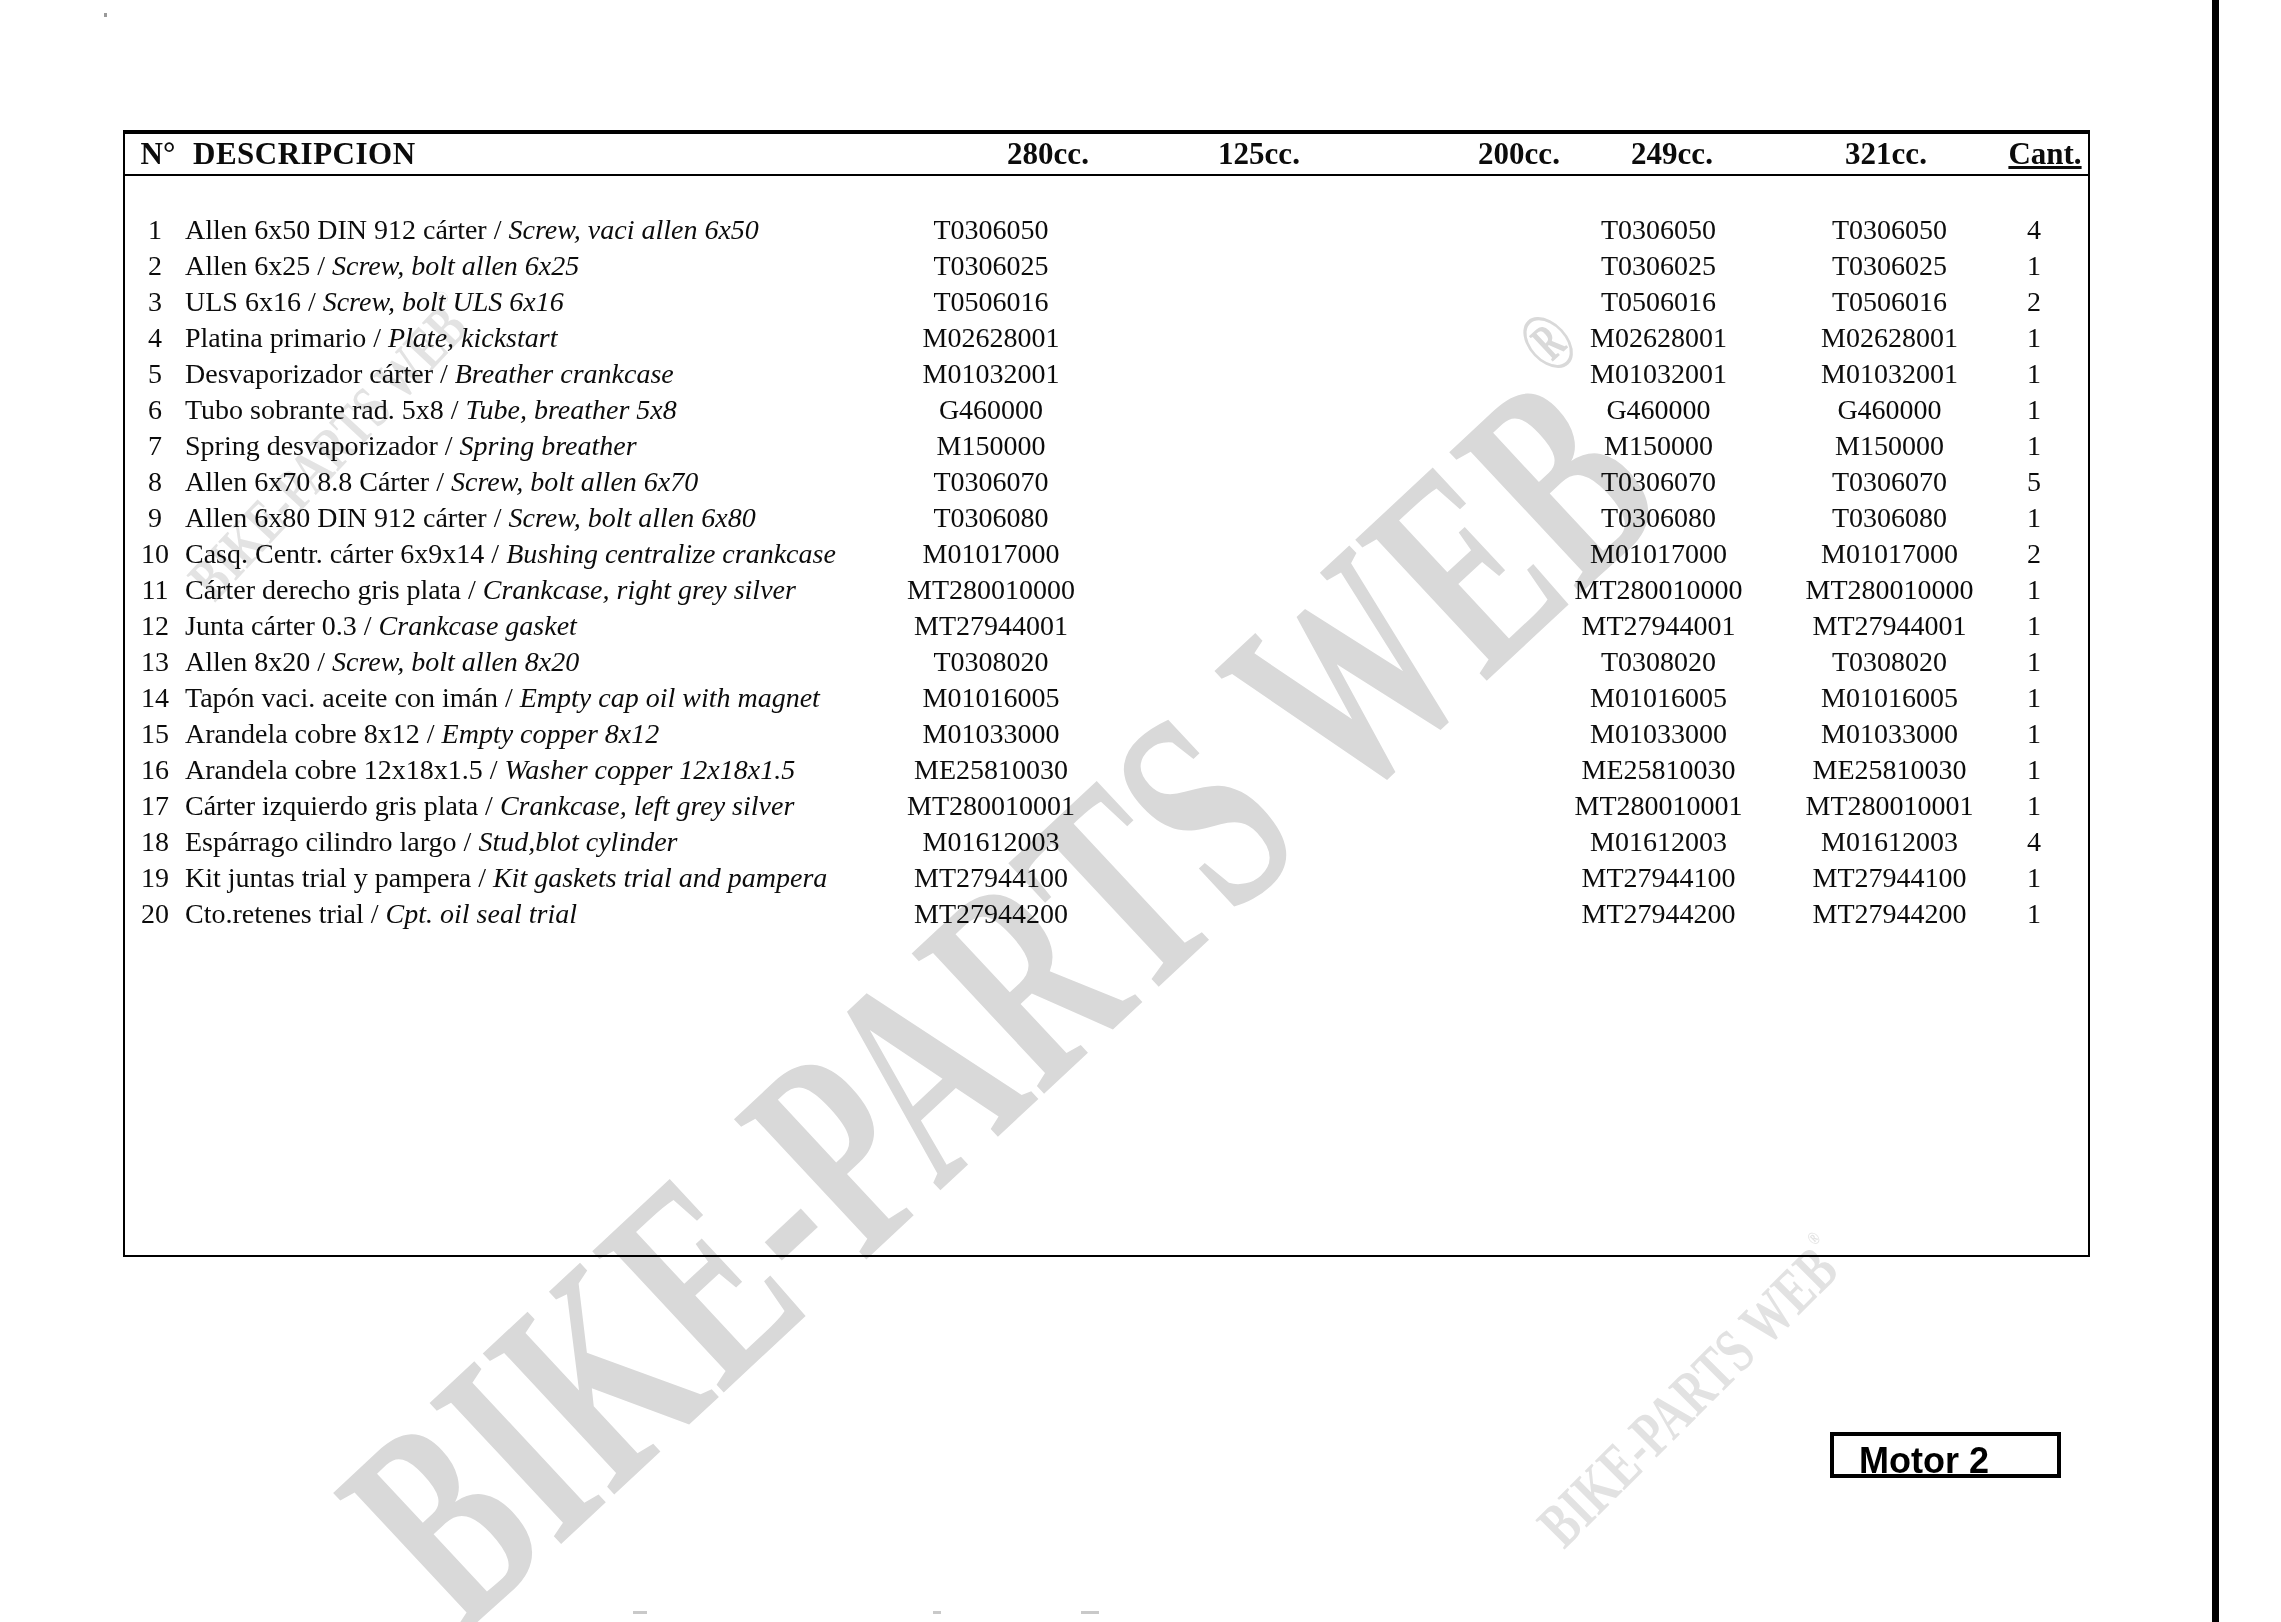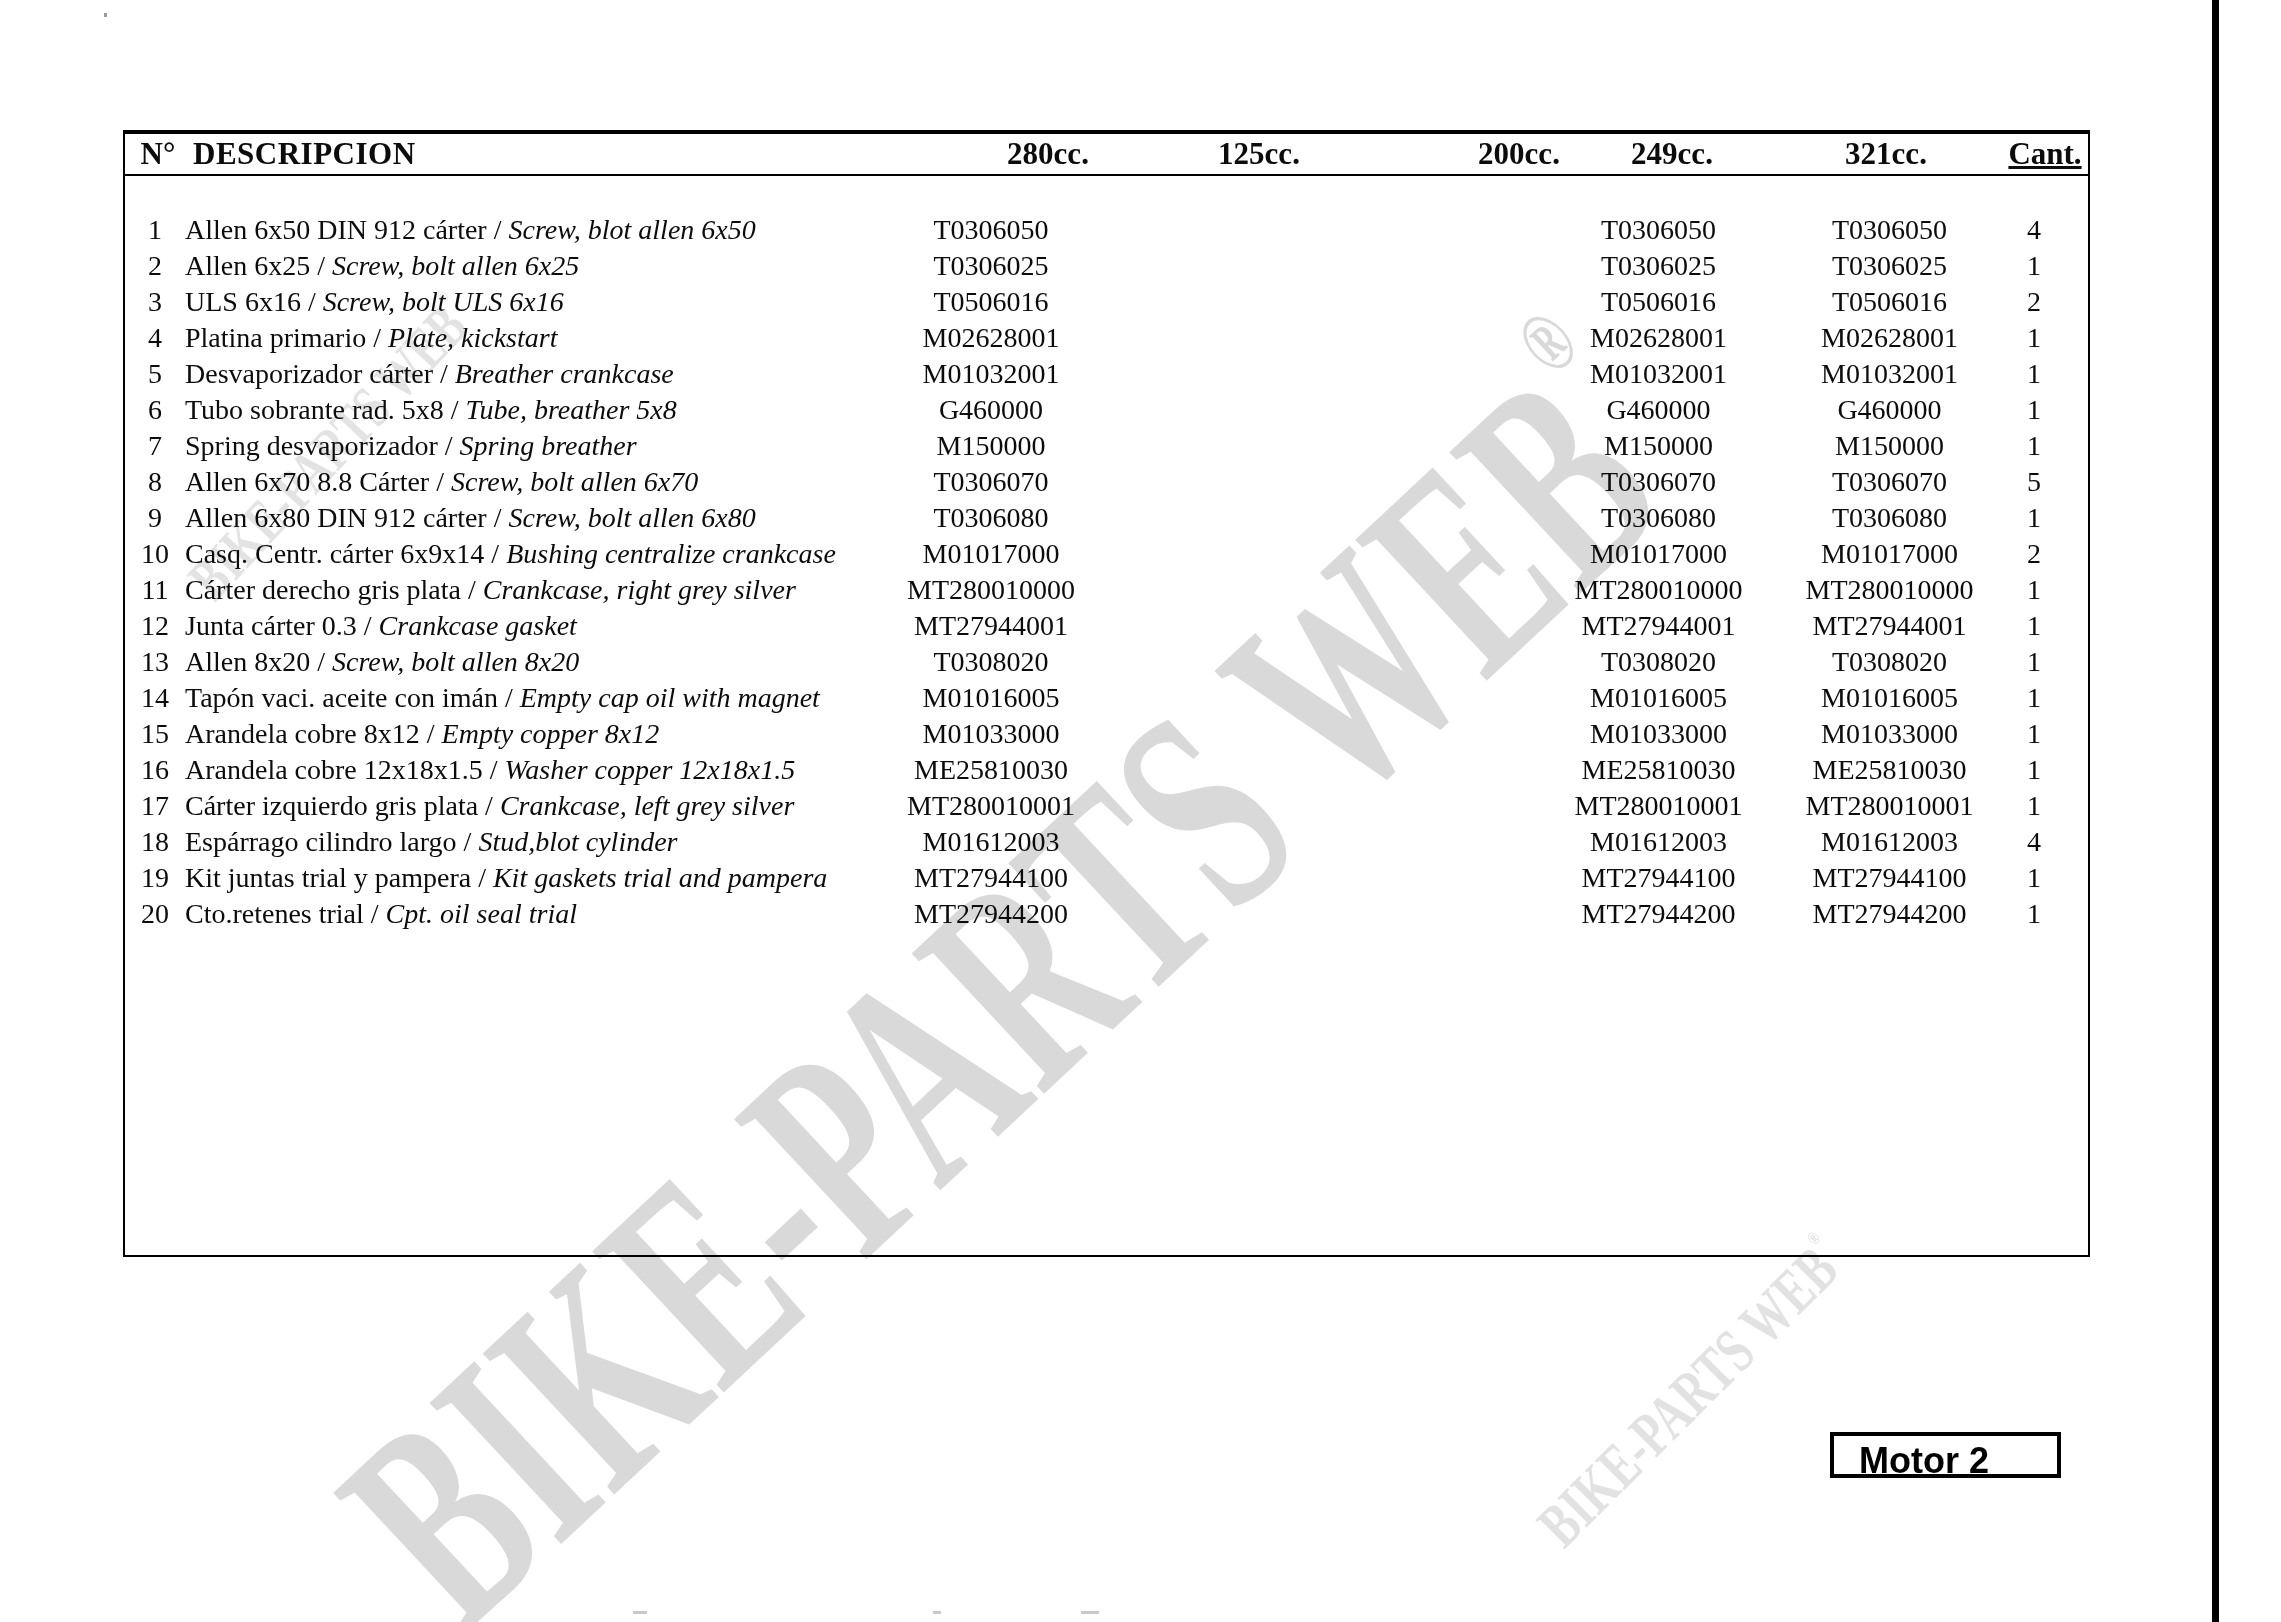--- a/index.html
+++ b/index.html
@@ -138,21 +138,21 @@
       <span class="hlabel h-center h-280">280cc.</span>
       <span class="hlabel h-center h-125">125cc.</span>
       <span class="hlabel h-center h-200">200cc.</span>
       <span class="hlabel h-center h-249">249cc.</span>
       <span class="hlabel h-center h-321">321cc.</span>
       <span class="hlabel h-center h-cant">Cant.</span>
     </div>
     <div class="rows" id="rows-container">
         <div class="row">
           <div class="c-num">1</div>
-          <div class="c-desc"><span class="desc-es">Allen 6x50 DIN 912 cárter / </span><span class="desc-en">Screw, blot allen 6x50</span></div>
+          <div class="c-desc"><span class="desc-es">Allen 6x50 DIN 912 cárter / </span><span class="desc-en">Screw, vaci allen 6x50</span></div>
           <div class="c-val">T0306050</div>
           <div class="c-val"></div>
           <div class="c-val"></div>
           <div class="c-val">T0306050</div>
           <div class="c-val">T0306050</div>
           <div class="c-val">4</div>
         </div>
         <div class="row">
           <div class="c-num">2</div>
           <div class="c-desc"><span class="desc-es">Allen 6x25 / </span><span class="desc-en">Screw, bolt allen 6x25</span></div>

